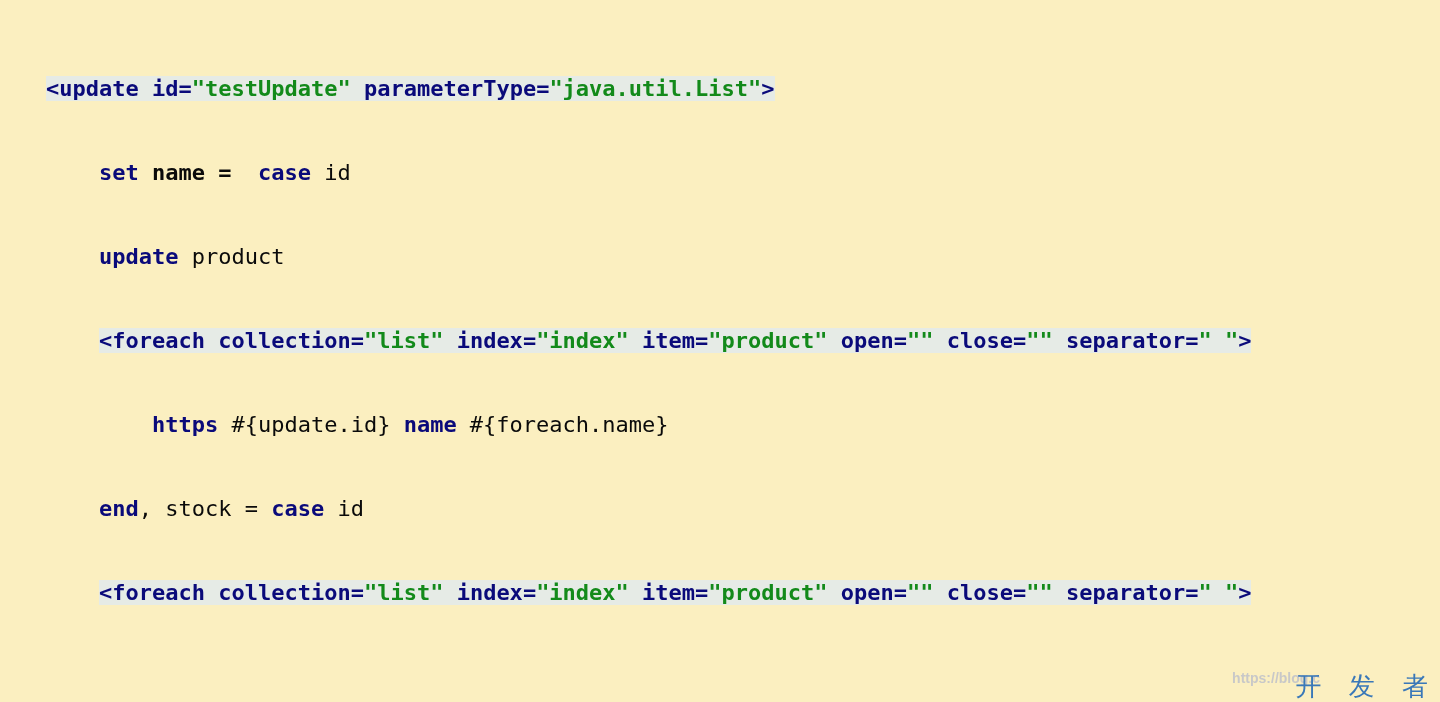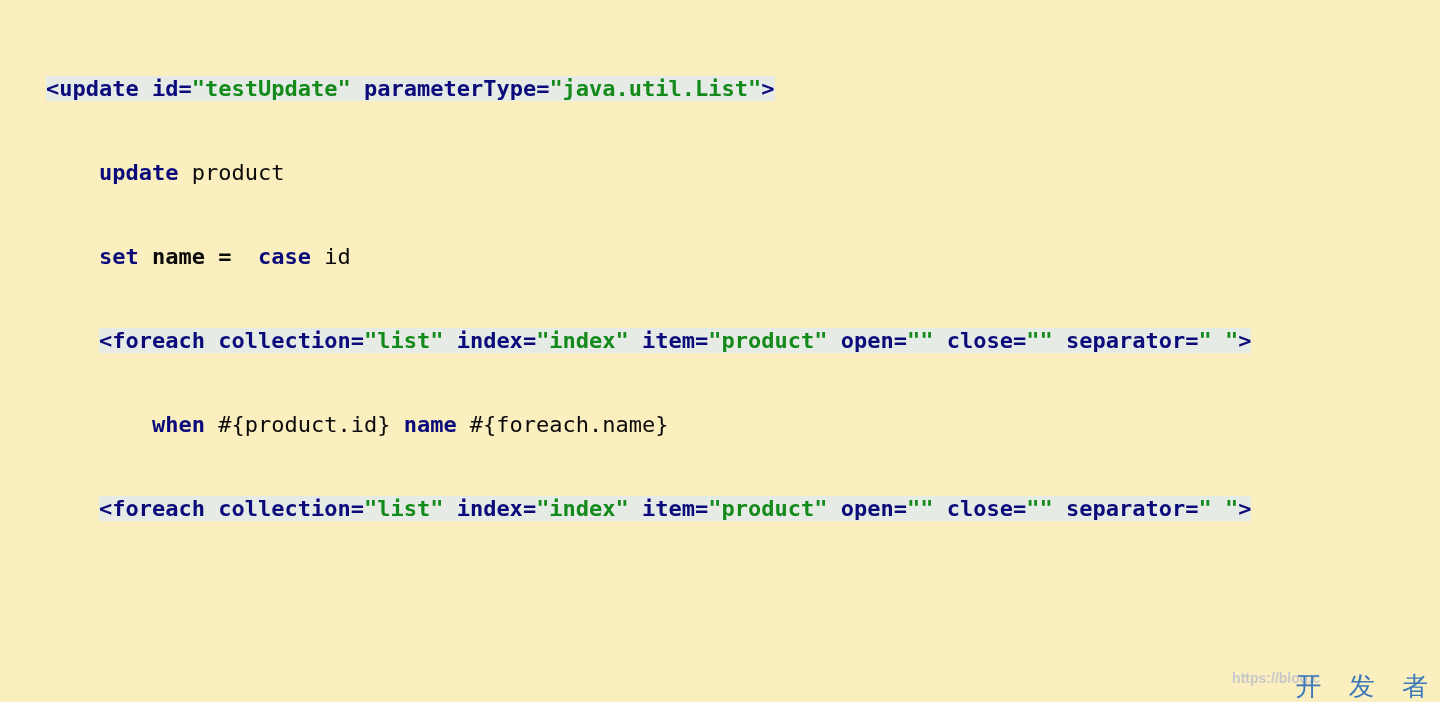--- a/index.html
+++ b/index.html
@@ -53,24 +53,25 @@
     letter-spacing: 1px;
   }
   .watermark2 .cn { letter-spacing: 10px; font-size: 26px; display:block; text-align:right; margin-bottom:-8px;}
   .watermark2 .en { font-weight: 400; }
 </style>
 </head>
 <body>
 
 <div class="code">
 <span class="line"><span class="hl"><span class="tag">&lt;</span><span class="tag">update</span> <span class="attr">id</span><span class="tag">=</span><span class="val">"testUpdate"</span> <span class="attr">parameterType</span><span class="tag">=</span><span class="val">"java.util.List"</span><span class="tag">&gt;</span></span></span>
+<span class="line">    <span class="kw">set</span><span class="plainb"> name =  </span><span class="kw">case</span><span class="plain"> id</span></span>
 <span class="line">    <span class="kw">update</span><span class="plain"> product</span></span>
-<span class="line">    <span class="kw">set</span><span class="plainb"> name =  </span><span class="kw">case</span><span class="plain"> id</span></span>
 <span class="line">    <span class="hl"><span class="tag">&lt;</span><span class="tag">foreach</span> <span class="attr">collection</span><span class="tag">=</span><span class="val">"list"</span> <span class="attr">index</span><span class="tag">=</span><span class="val">"index"</span> <span class="attr">item</span><span class="tag">=</span><span class="val">"product"</span> <span class="attr">open</span><span class="tag">=</span><span class="val">""</span> <span class="attr">close</span><span class="tag">=</span><span class="val">""</span> <span class="attr">separator</span><span class="tag">=</span><span class="val">" "</span><span class="tag">&gt;</span></span></span>
-<span class="line">        <span class="kw">when</span><span class="plain"> #{product.id} </span><span class="kw">name</span><span class="plain"> #{foreach.name}</span></span>
+<span class="line">        <span class="kw">https</span><span class="plain"> #{update.id} </span><span class="kw">name</span><span class="plain"> #{foreach.name}</span></span>
+<span class="line">    <span class="kw">end</span><span class="plain">, stock = </span><span class="kw">case</span><span class="plain"> id</span></span>
 <span class="line">    <span class="hl"><span class="tag">&lt;</span><span class="tag">foreach</span> <span class="attr">collection</span><span class="tag">=</span><span class="val">"list"</span> <span class="attr">index</span><span class="tag">=</span><span class="val">"index"</span> <span class="attr">item</span><span class="tag">=</span><span class="val">"product"</span> <span class="attr">open</span><span class="tag">=</span><span class="val">""</span> <span class="attr">close</span><span class="tag">=</span><span class="val">""</span> <span class="attr">separator</span><span class="tag">=</span><span class="val">" "</span><span class="tag">&gt;</span></span></span>
 
 
 
 
 
 
 
 
 </div>

